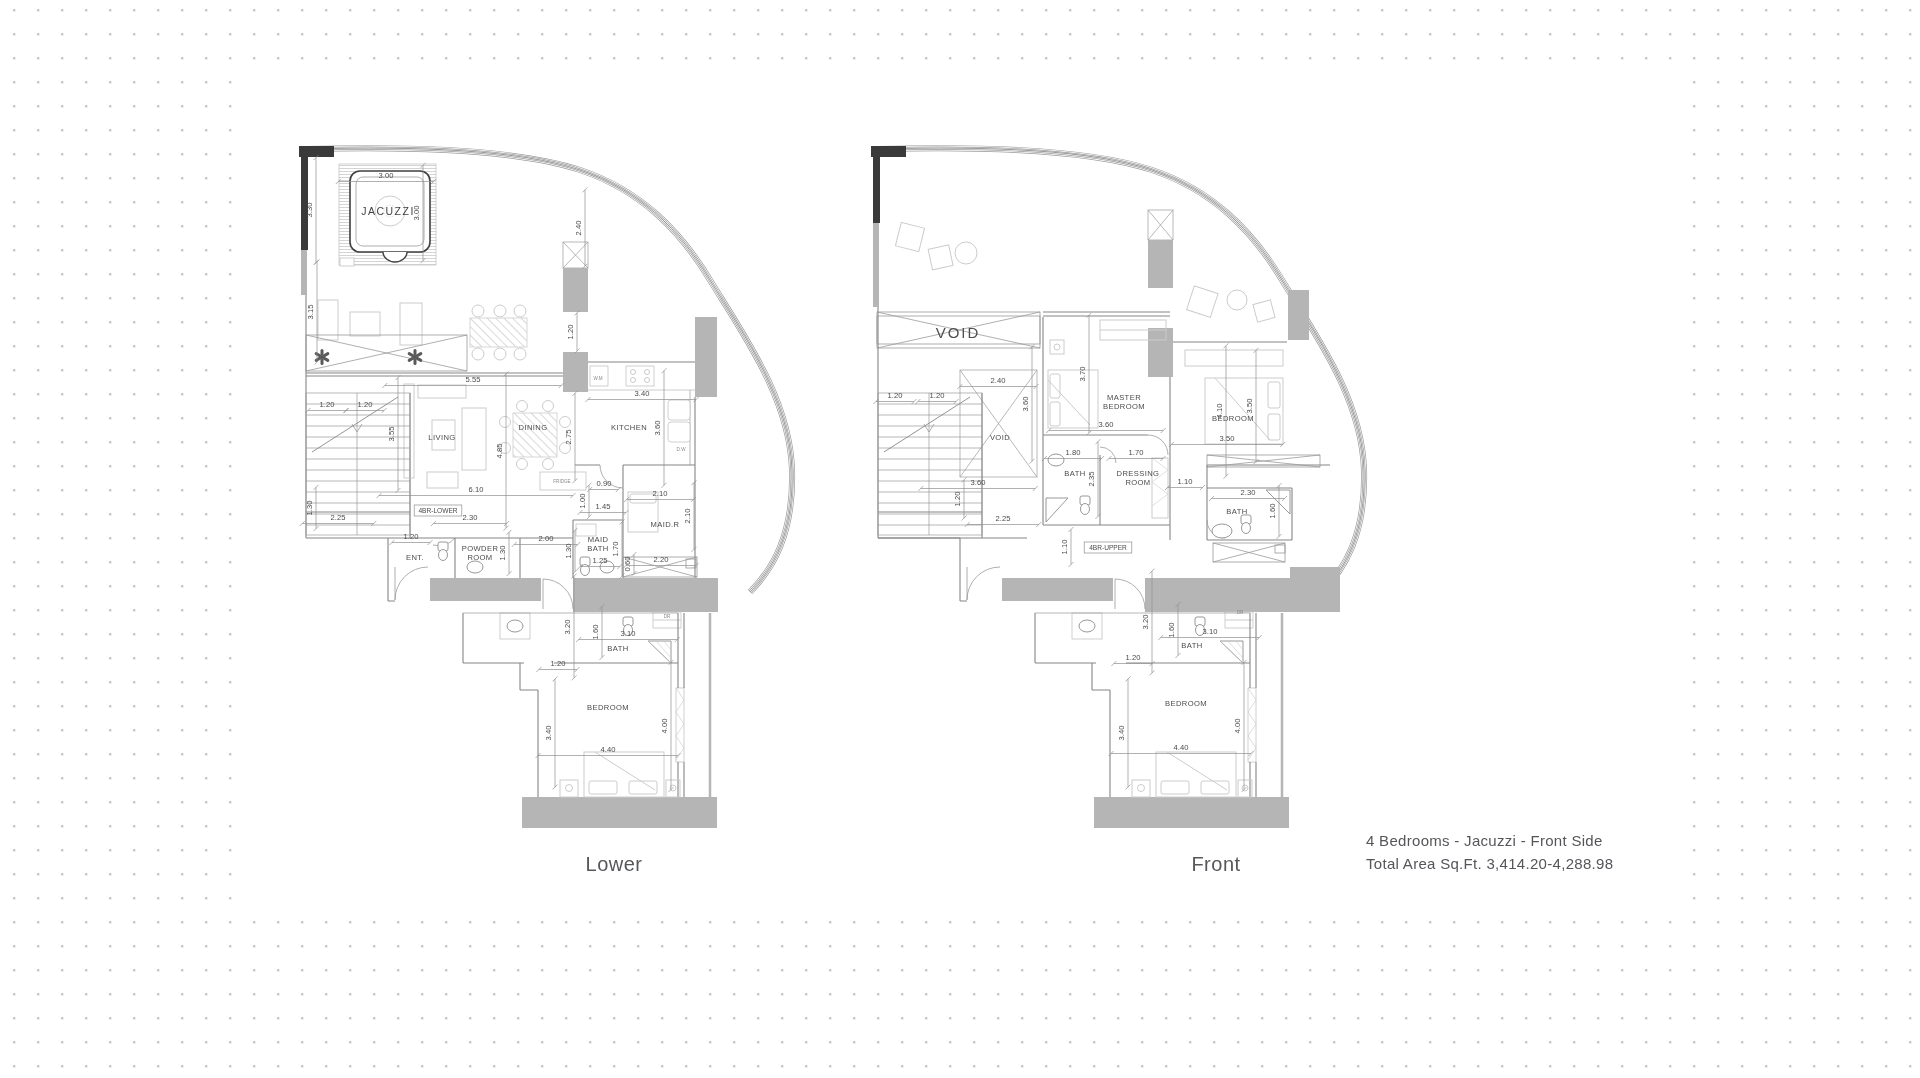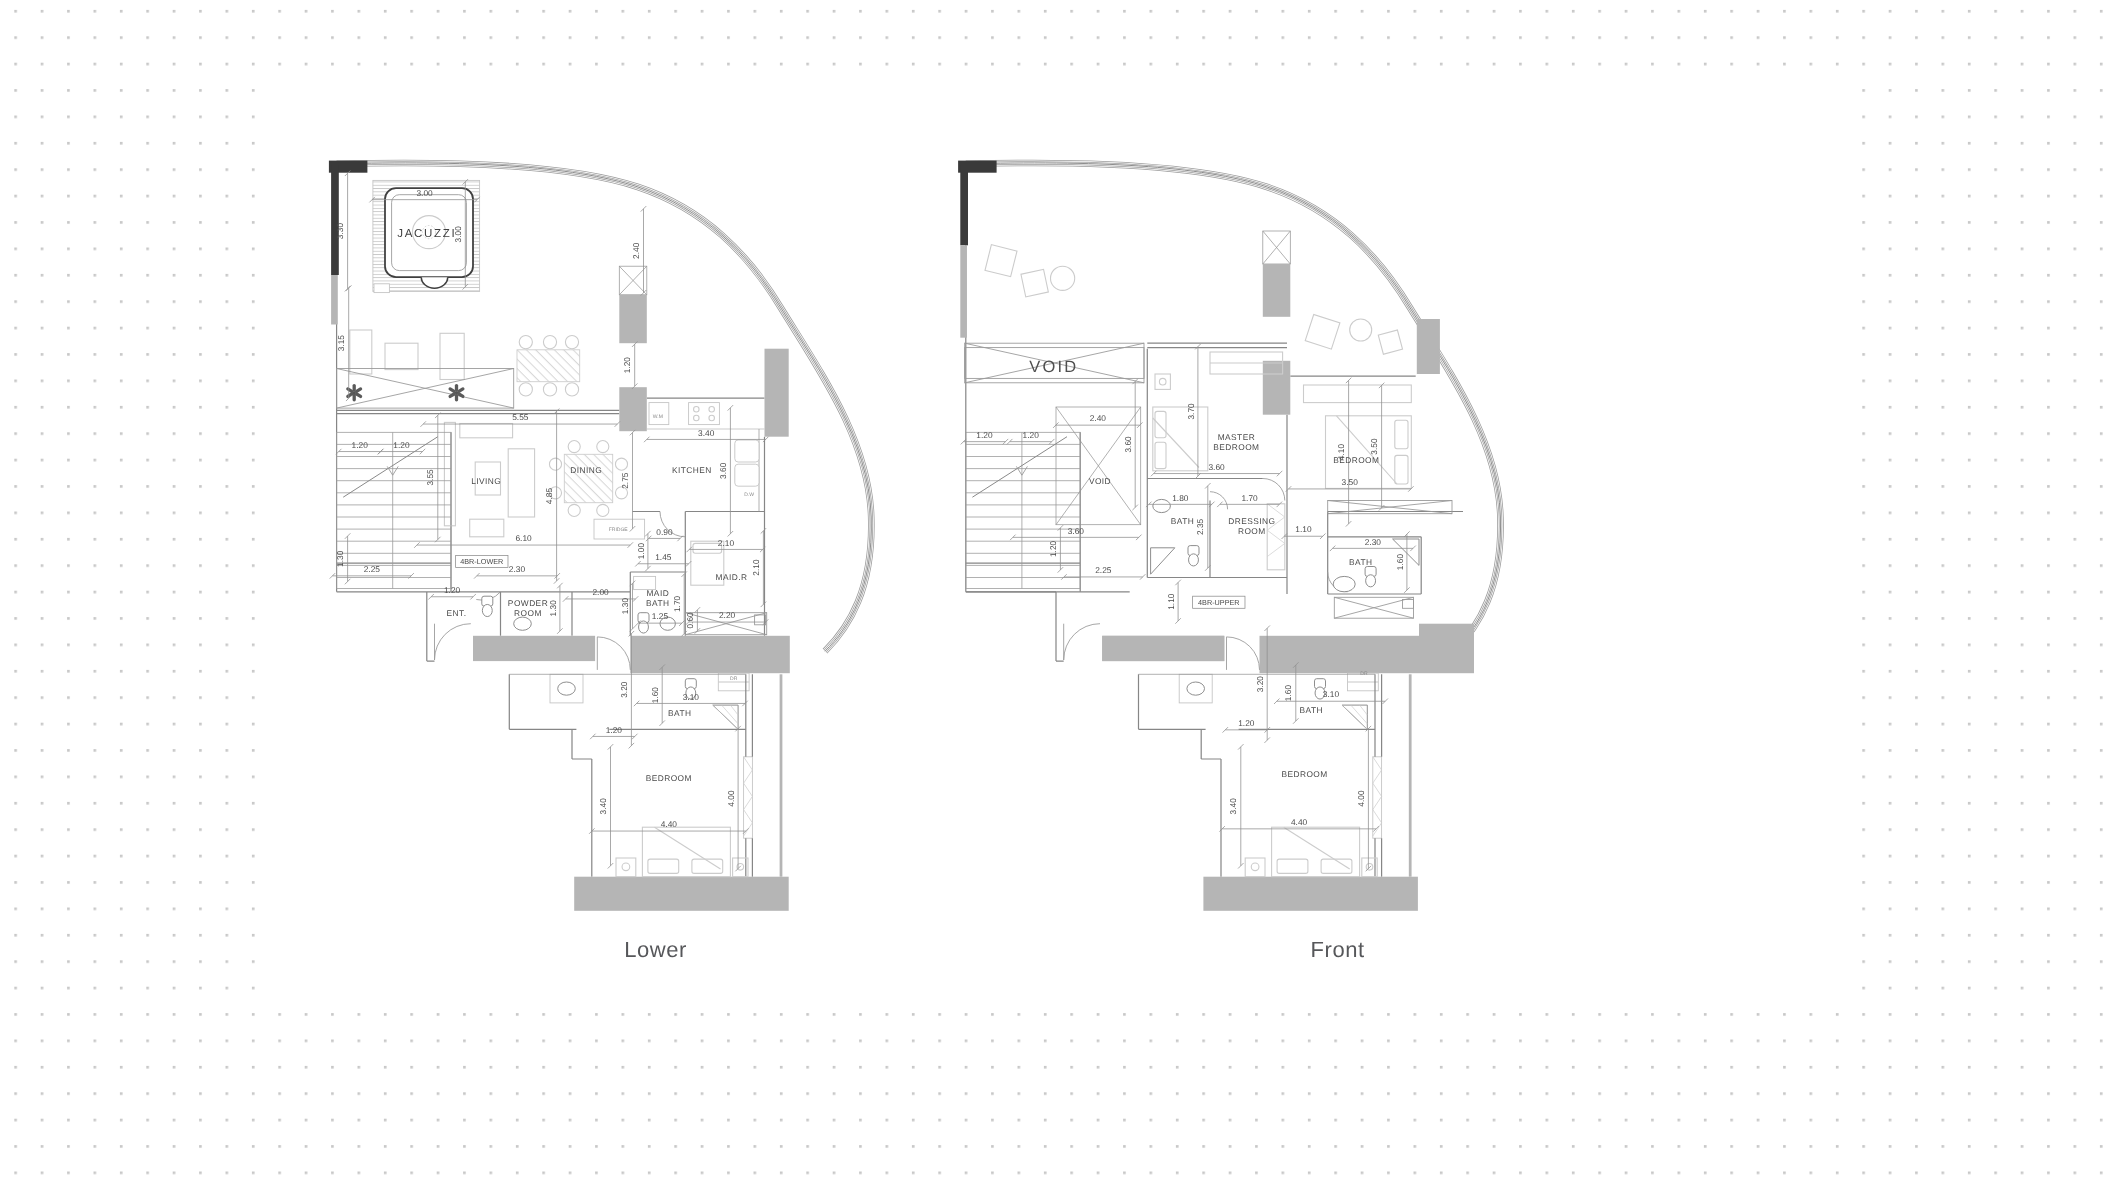--- a/index.html
+++ b/index.html
@@ -726,15 +726,19 @@
         <text x="1181" y="750" class="t-dim">4.40</text>
         <g class="dimline">
           <line x1="1244" y1="662.4" x2="1244" y2="789.6"></line>
           <line x1="1241.5" y1="664.9" x2="1246.5" y2="659.9"></line>
           <line x1="1241.5" y1="792.1" x2="1246.5" y2="787.1"></line>
         </g>
         <text x="1240" y="726" class="t-dimv" transform="rotate(-90 1240 726)">4.00</text>
       </g>
 </svg>
 
-<div class="floor-name" style="left:596px;top:853px">Lower</div>
+<div class="floor-name" style="left:614px;top:853px">Lower</div>
 <div class="floor-name" style="left:1216px;top:853px">Front</div>
+<div class="caption" style="left:1366px;top:829px">
+  <div>4 Bedrooms - Jacuzzi - Front Side</div>
+  <div>Total Area Sq.Ft.  3,414.20-4,288.98</div>
 </div>
+</div>
 
 </body></html>

